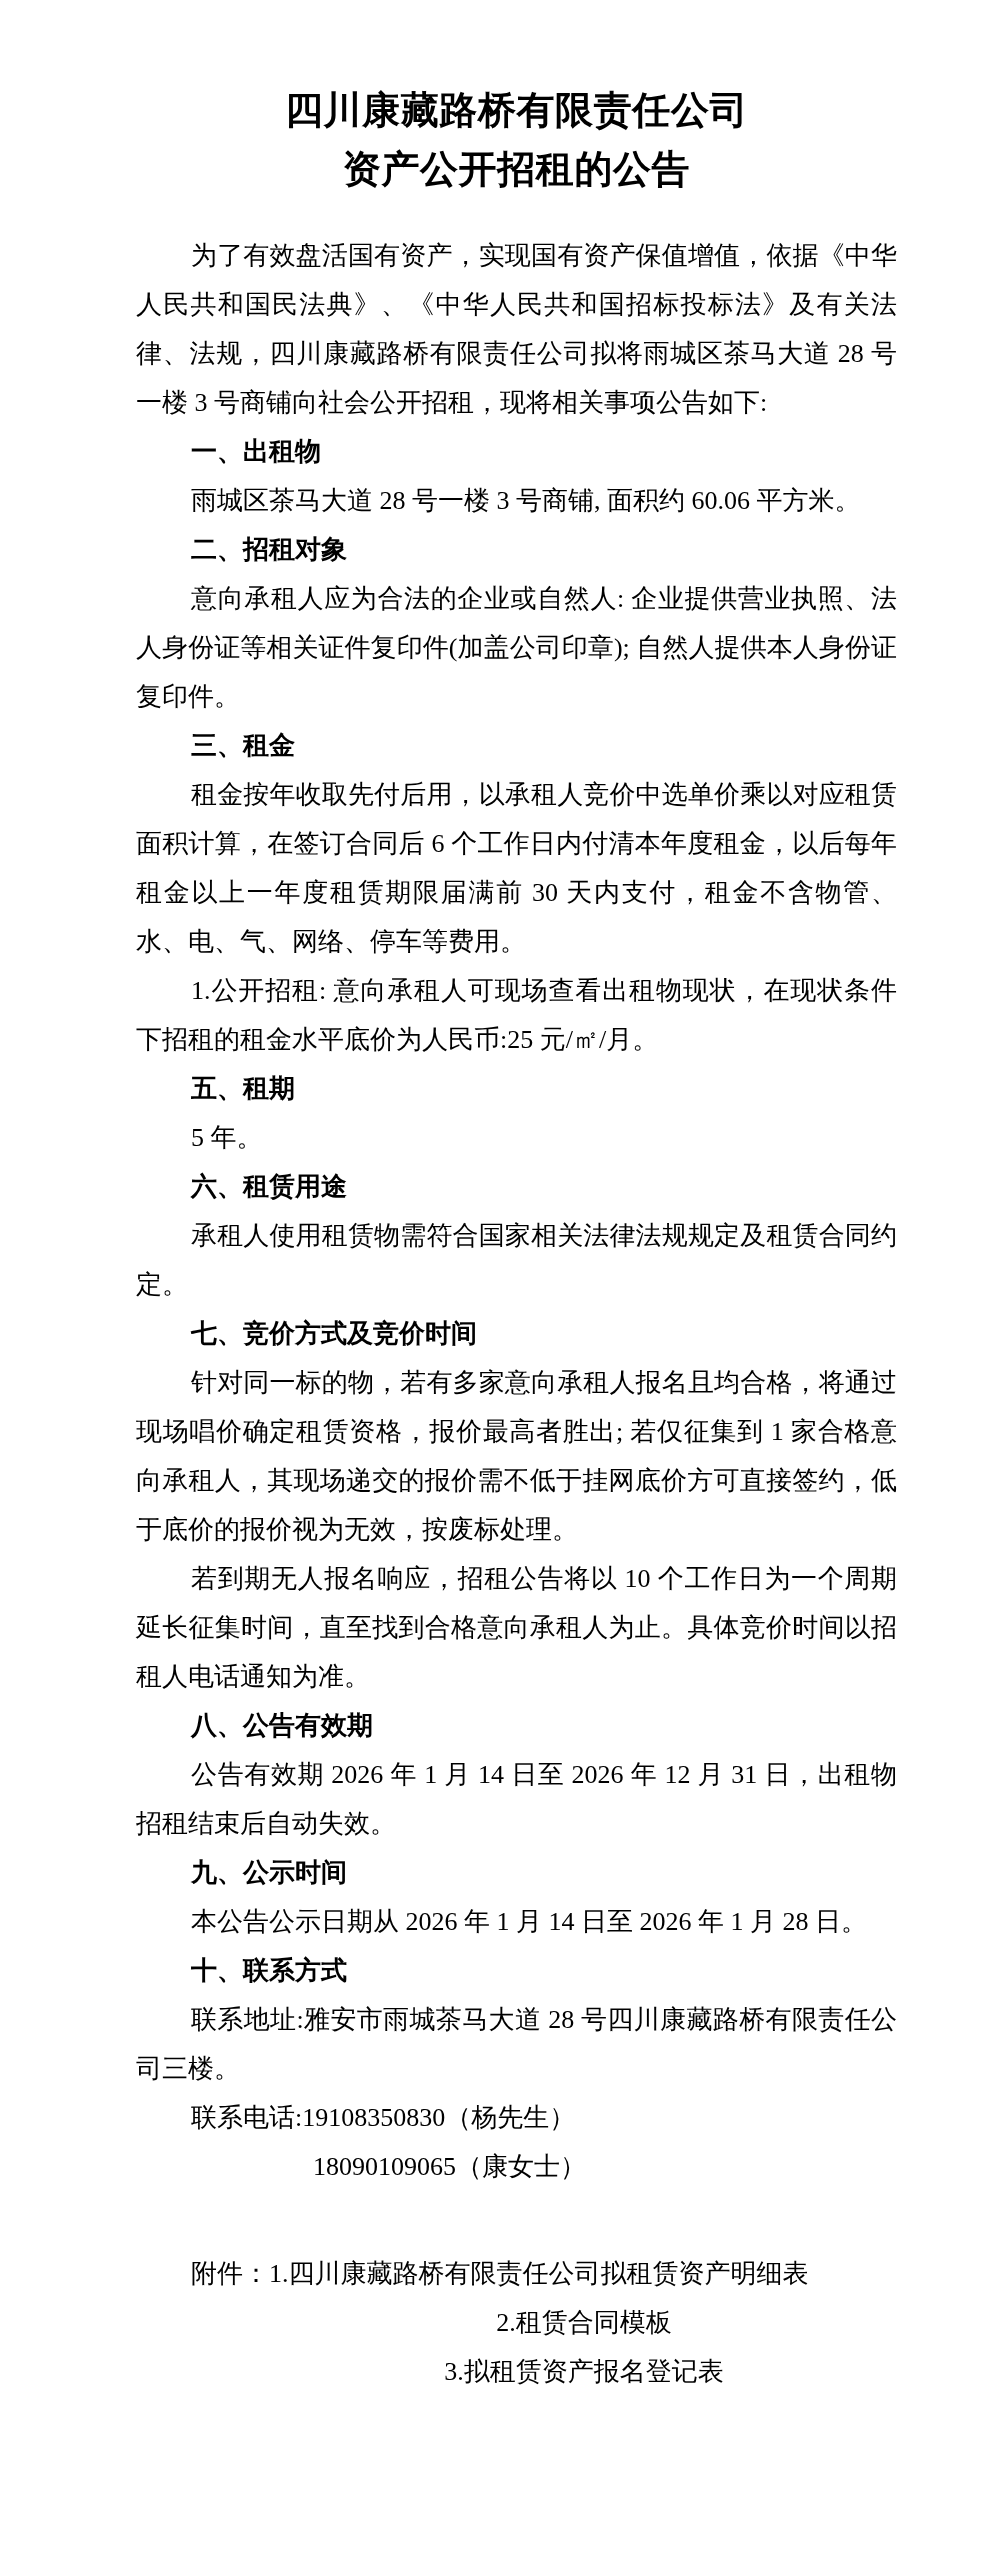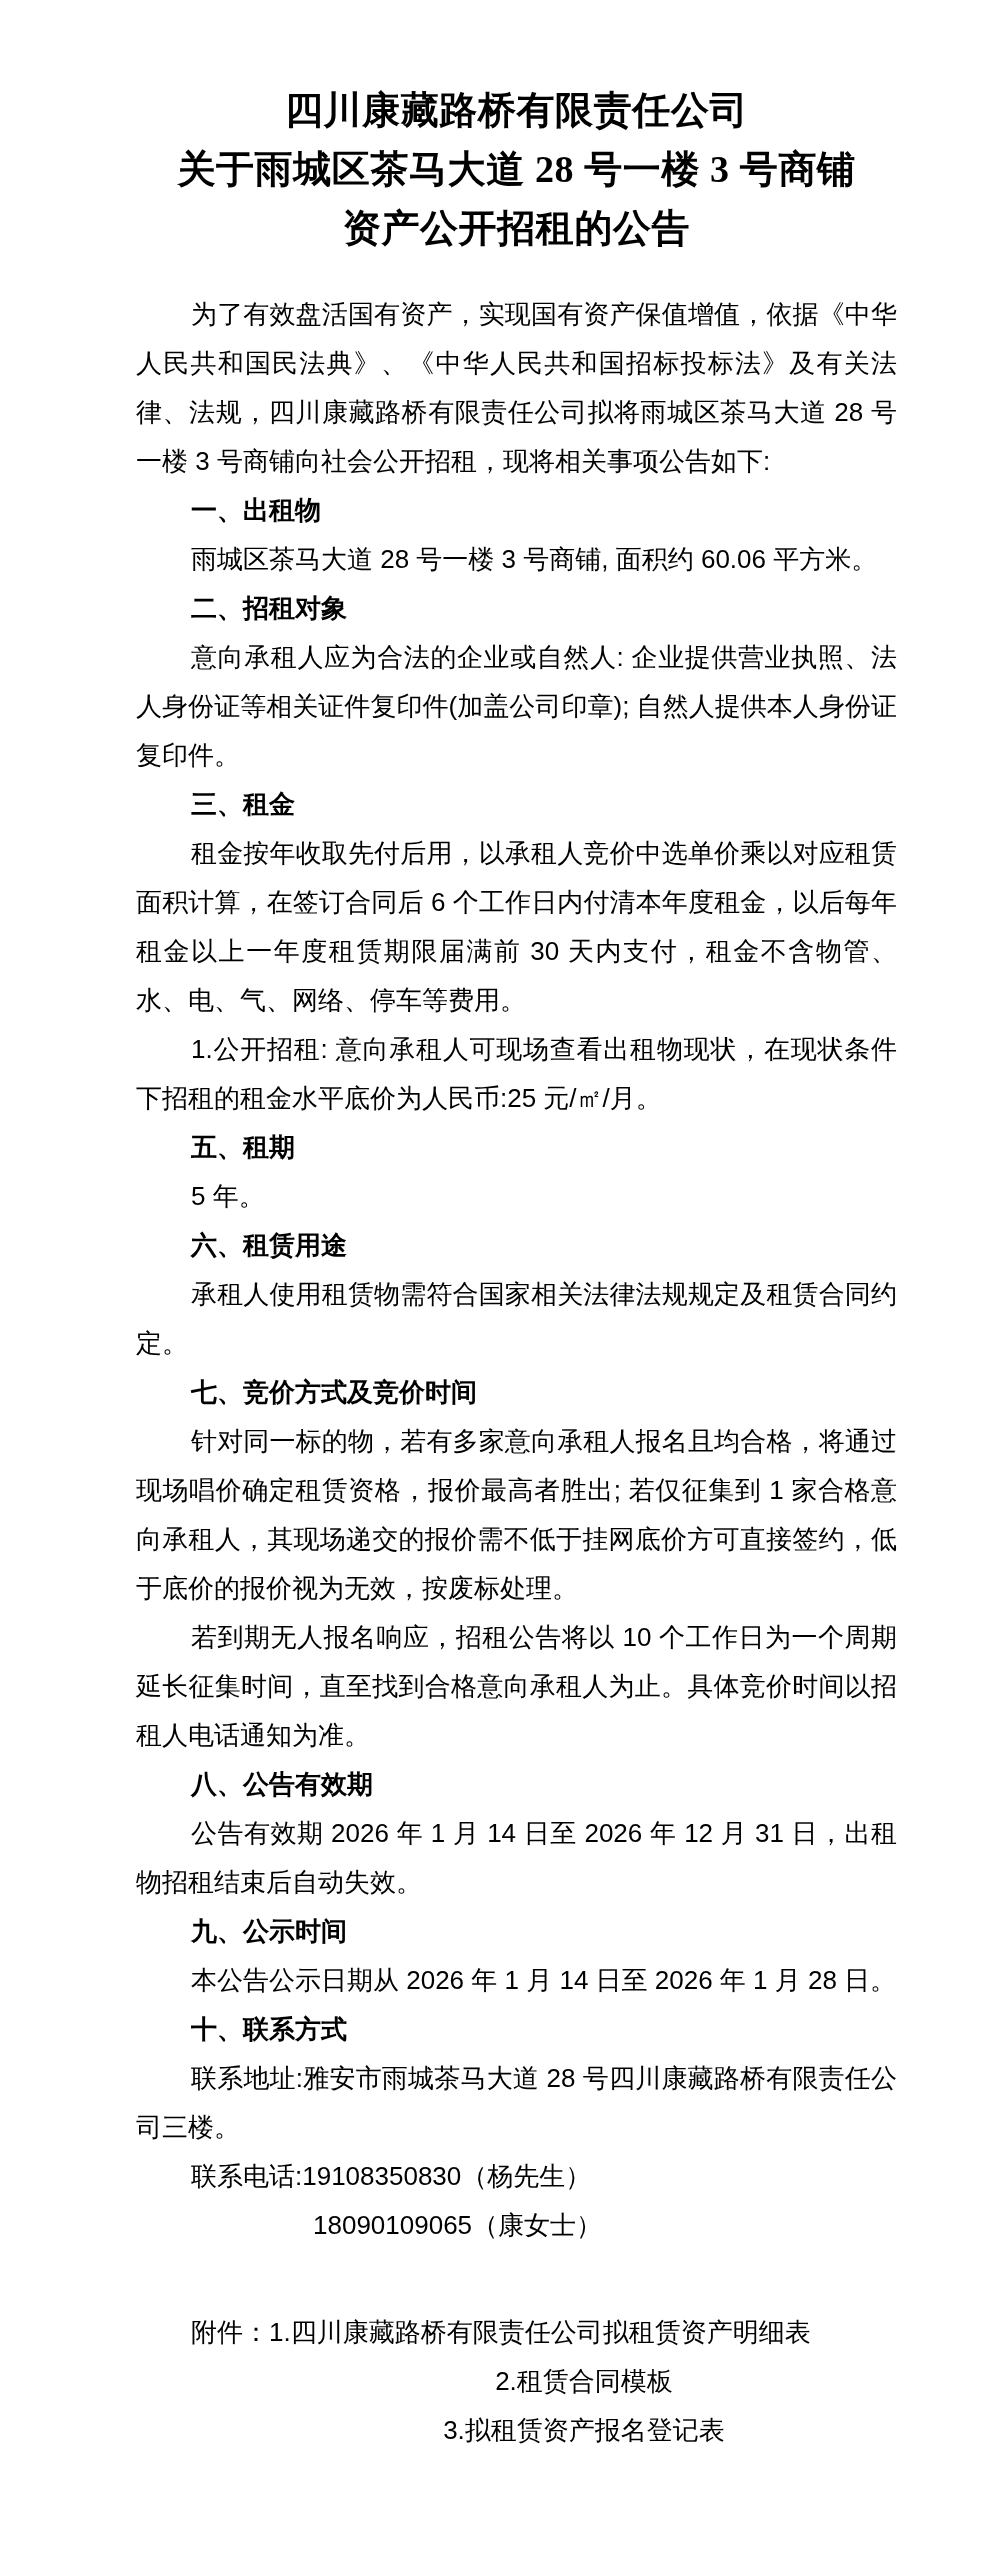--- a/index.html
+++ b/index.html
@@ -22,21 +22,21 @@
     margin: 0 0 32px 0;
     font-family: "Liberation Serif", "DejaVu Serif", serif;
     font-weight: bold;
     font-size: 38px;
     line-height: 59px;
     text-align: center;
     letter-spacing: 0.6px;
   }
   .para {
     margin: 0;
-    font-family: Liberation Sans, sans-serif;
+    font-family: Liberation Serif, serif;
     font-size: 26px;
     line-height: 49px;
     text-align: justify;
     text-indent: 55px;
     word-break: break-all;
   }
   .heading {
     margin: 0;
     font-family: Liberation Sans, sans-serif;
     font-weight: bold;
@@ -56,21 +56,20 @@
     text-align: center;
   }
 </style>
 </head>
 <body>
 
 <div class="page">
 
   <h1 class="doc-title">
     <div>四川康藏路桥有限责任公司</div>
-    <div>关于雨城区茶马大道 28 号一楼 3 号商铺</div>
     <div>资产公开招租的公告</div>
   </h1>
 
   <p class="para">为了有效盘活国有资产，实现国有资产保值增值，依据《中华人民共和国民法典》、《中华人民共和国招标投标法》及有关法律、法规，四川康藏路桥有限责任公司拟将雨城区茶马大道 28 号一楼 3 号商铺向社会公开招租，现将相关事项公告如下:</p>
 
   <h2 class="heading">一、出租物</h2>
   <p class="para">雨城区茶马大道 28 号一楼 3 号商铺, 面积约 60.06 平方米。</p>
 
   <h2 class="heading">二、招租对象</h2>
   <p class="para">意向承租人应为合法的企业或自然人: 企业提供营业执照、法人身份证等相关证件复印件(加盖公司印章); 自然人提供本人身份证复印件。</p>

